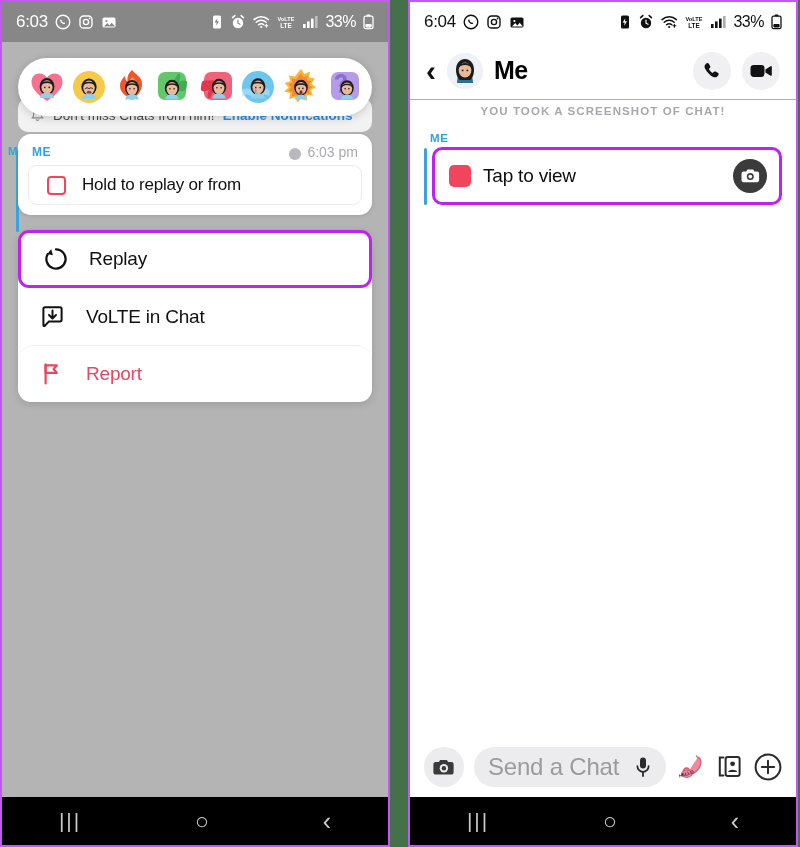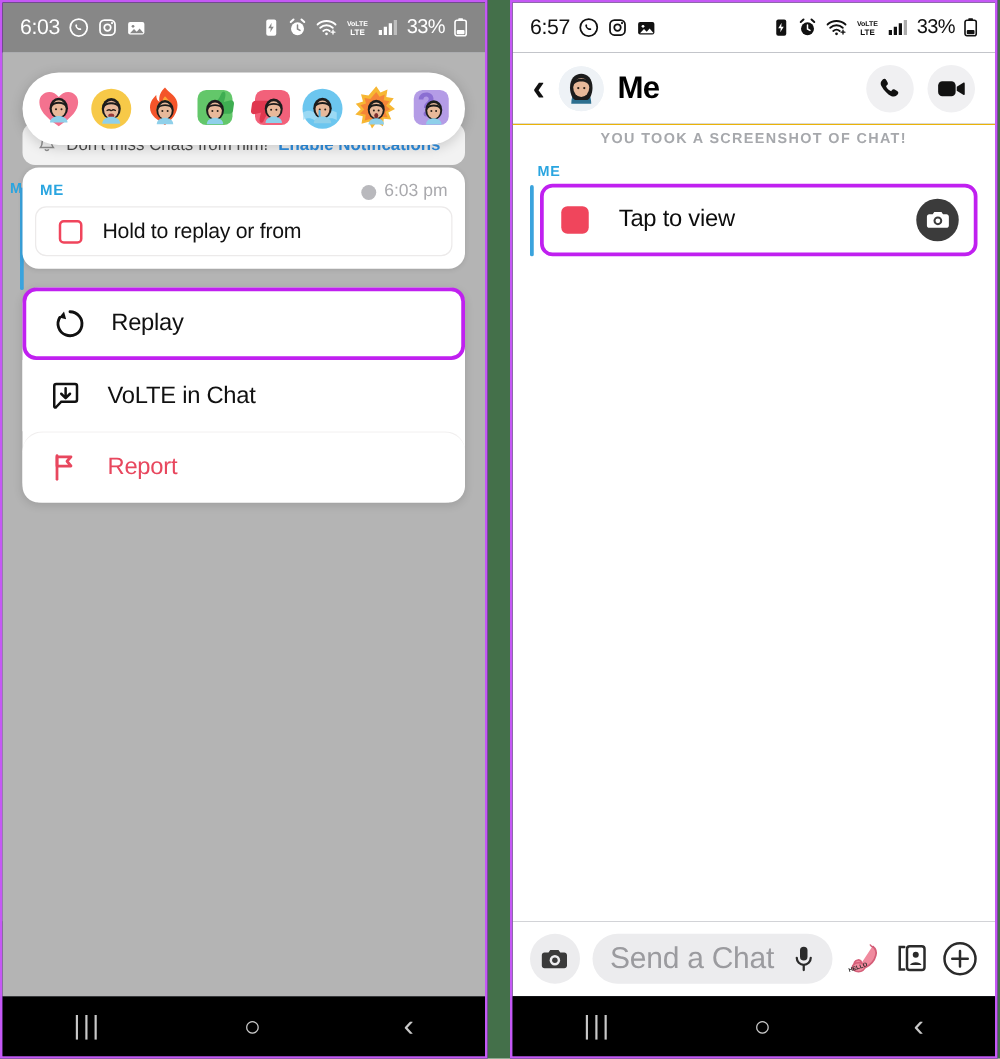--- a/index.html
+++ b/index.html
@@ -15,21 +15,21 @@
     display: flex;
     background: #44704a;
   }
 
   
   .panel {
     position: relative;
     width: 390px;
     height: 847px;
     border: 2px solid #c558f5;
-    background: #0f172a;
+    background: #0c4a6e;
     overflow: hidden;
     display: flex;
     flex-direction: column;
   }
   .panel-left  { margin-right: 10px; }
   .panel-right { margin-left: 8px; }
 
   
   .statusbar {
     height: 40px;
@@ -99,21 +99,21 @@
     width: 3px; background: #3aa3dd; border-radius: 2px;
   }
   .bubble-tap {
     margin-left: 8px;
     background: #ffffff;
     border: 3px solid #c020f0;
     border-radius: 10px;
     height: 58px;
     display: flex; align-items: center;
     padding: 0 12px 0 14px;
-    gap: 24px;
+    gap: 12px;
   }
   .sq-red { width: 22px; height: 22px; border-radius: 5px; background: #f0455c; flex: 0 0 22px; }
   .tap-text { font-size: 19px; color: #0d0d0d; letter-spacing: -0.2px; flex: 1; }
   .cam-circle {
     width: 34px; height: 34px; border-radius: 50%; background: #3b3b3b;
     display: flex; align-items: center; justify-content: center; flex: 0 0 34px;
   }
 
   
   .inputbar {
@@ -530,21 +530,21 @@
       <span class="nav-recent">|||</span>
       <span class="nav-home">○</span>
       <span class="nav-back">‹</span>
     </div>
   </div>
 
   <div class="panel panel-right white">
 
     <div class="statusbar">
       <div class="sb-left">
-        <span class="sb-time">6:57</span>
+        <span class="sb-time">6:04</span>
         <span class="sb-ico">
           <svg width="16" height="16" viewBox="0 0 16 16">
               <circle cx="8" cy="8" r="6.8" fill="none" stroke="#111" stroke-width="1.4"></circle>
               <path d="M5.6 5.6c.4-.3.9 0 1.1.5.2.5-.2.8 0 1.2.3.5.9 1.1 1.5 1.3.4.2.7-.2 1.2 0 .5.2.8.7.5 1.1-.4.5-1.5.6-2.6-.2C6 8.6 5.2 7.2 5.2 6.4c0-.4.2-.6.4-.8z" fill="#111"></path>
             </svg>
         </span>
         <span class="sb-ico">
           <svg width="16" height="16" viewBox="0 0 16 16">
               <rect x="2" y="2" width="12" height="12" rx="3.6" fill="none" stroke="#111" stroke-width="1.4"></rect>
               <circle cx="8" cy="8" r="2.6" fill="none" stroke="#111" stroke-width="1.4"></circle>

